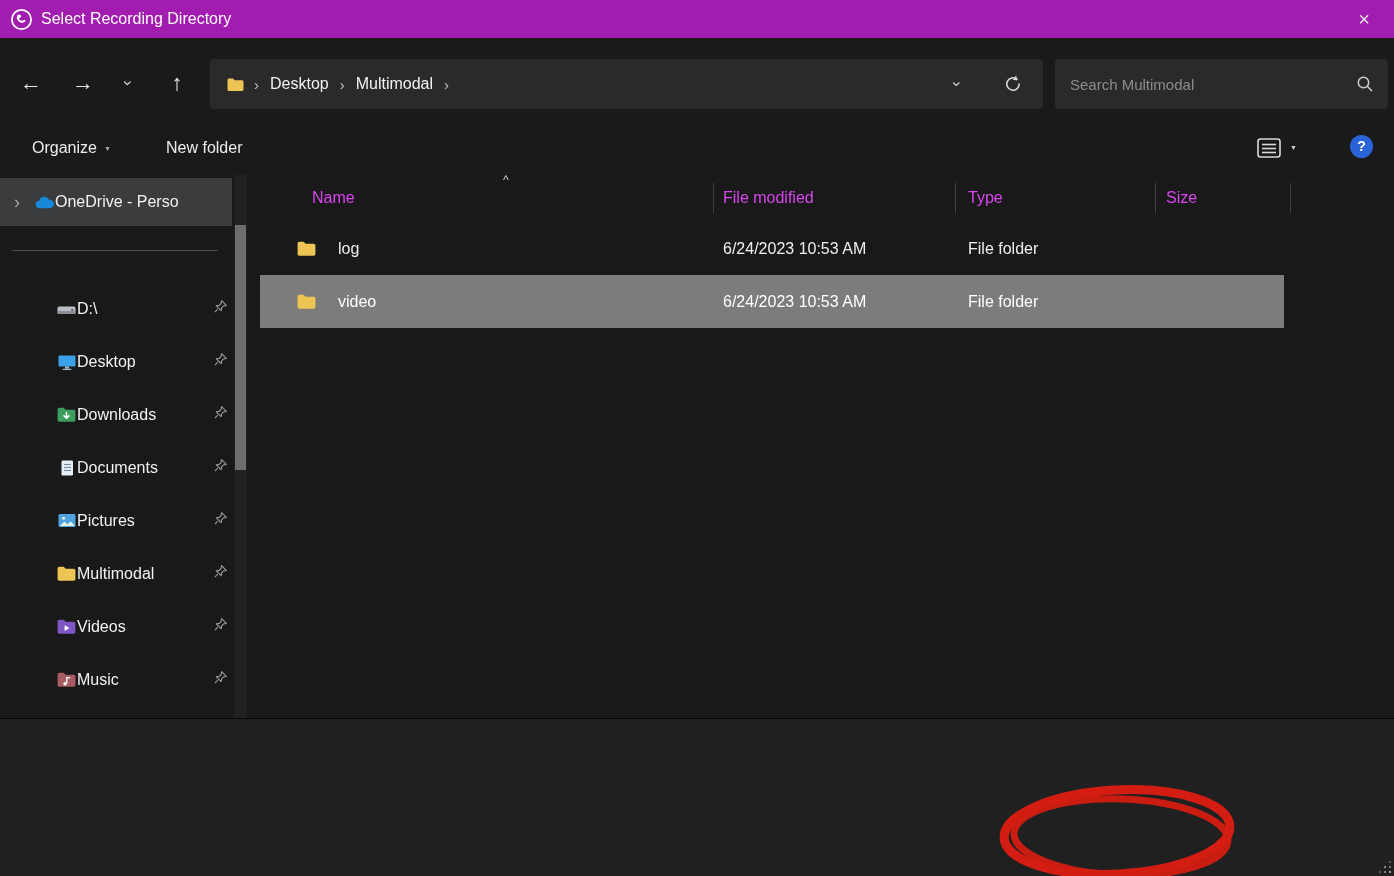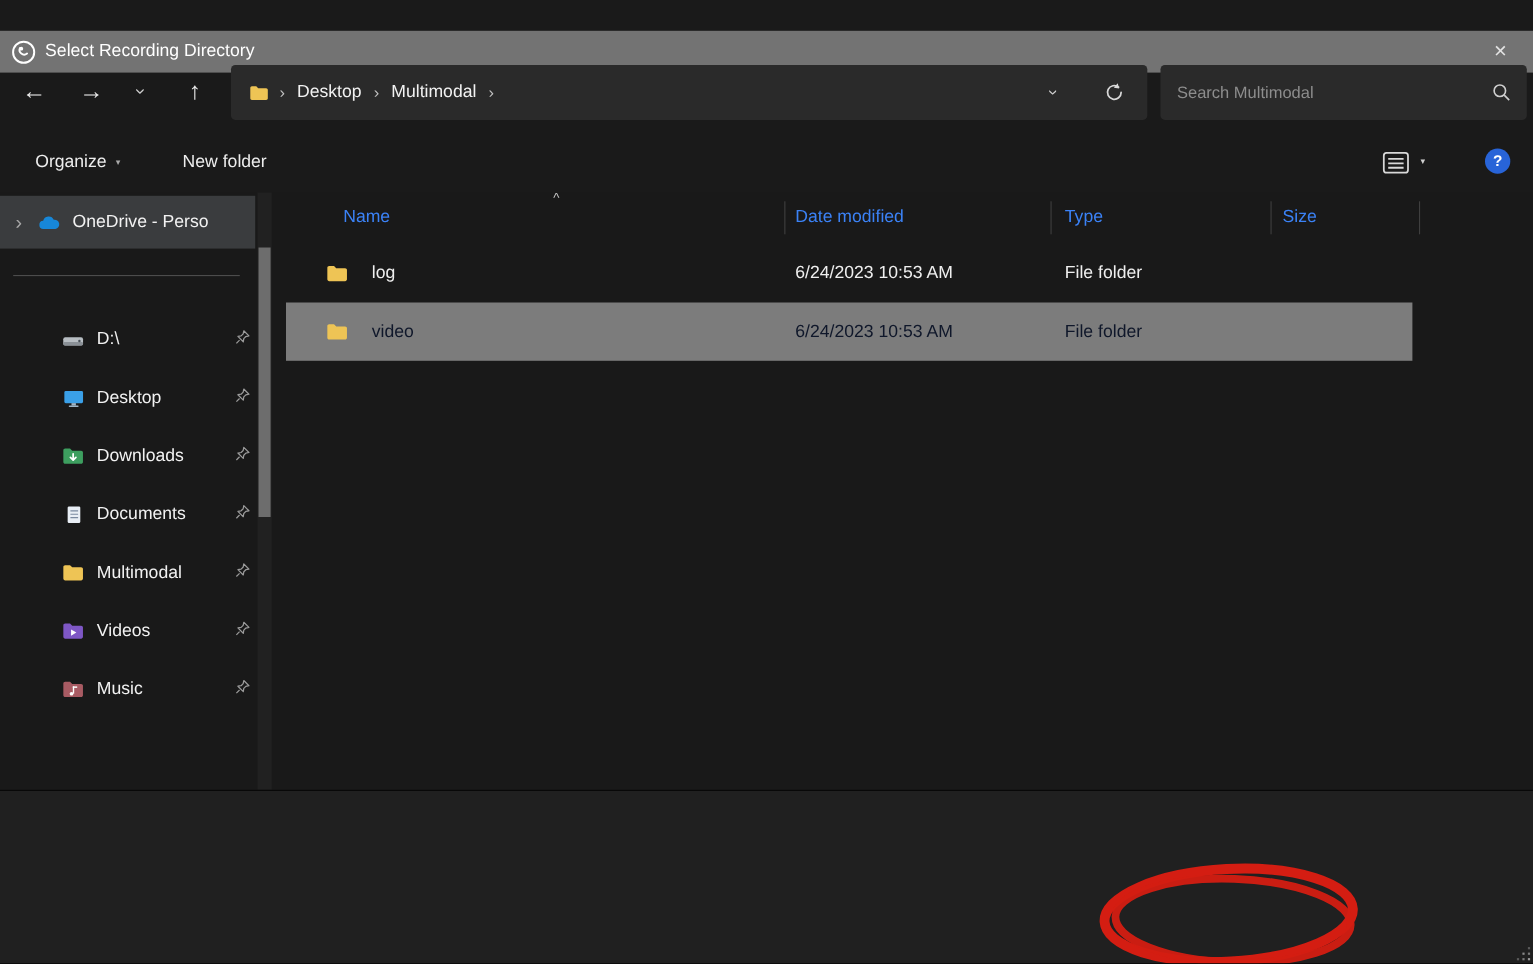--- a/index.html
+++ b/index.html
@@ -1,22 +1,22 @@
 <!DOCTYPE html>
 <html><head>
 <meta charset="utf-8">
 <style>
   * { margin:0; padding:0; box-sizing:border-box; }
   html,body { background:#000; }
   body { font-family:"Liberation Sans", sans-serif; }
   .win { position:relative; width:1394px; height:876px; background:#1a1a1a; color:#f2f2f2; overflow:hidden; }
 
   
-  .titlebar { position:absolute; top:0; left:0; right:0; height:38px; background:#737373;
-              display:flex; align-items:center; padding:0 8px;margin-top:28px; }
+  .titlebar { position:absolute; top:0; left:0; right:0; height:38px; background:#a21caf;
+              display:flex; align-items:center; padding:0 8px; }
   .obs-logo { margin:0 8px 0 2px; flex:0 0 auto; }
   .title { font-size:16px; color:#ffffff; }
   .close { margin-left:auto; width:44px; text-align:center; font-size:20px; color:#e3e3e3; cursor:default; }
 
   
   .navrow { position:absolute; top:56px; left:0; width:100%; height:54px; }
   .navbtn { position:absolute; top:50%; transform:translateY(-50%); font-size:22px; color:#eaeaea; text-align:center; width:34px; }
   .navbtn.small { font-size:17px; color:#cfcfcf; width:24px; }
   .rot90 { display:inline-block; transform:rotate(90deg); }
   .btn-back { left:14px; } .btn-fwd { left:66px; } .btn-recent { left:116px; } .btn-up { left:160px; }
@@ -45,47 +45,47 @@
   .view-ic { position:absolute; left:1256px; top:12px; }
   .view-caret { position:absolute; left:1290px; top:20px; font-size:7px; color:#cfcfcf; }
   .helpbtn { position:absolute; left:1350px; top:11px; width:23px; height:23px; border-radius:50%;
              background:#2864d8; color:#ffffff; font-size:14px; font-weight:bold; text-align:center; line-height:23px; }
 
   
   .content { position:absolute; top:175px; left:0; width:100%; height:543px; background:#191919; }
 
   .sidebar { position:absolute; left:0; top:0; width:260px; height:100%; }
   .sideitem { display:flex; align-items:center; height:53px; padding-left:56px; position:relative; }
-  .sideitem .sidelabel { font-size:16px; color:#f2f2f2; margin-left:11px; white-space:nowrap; }
+  .sideitem .sidelabel { font-size:16px; color:#f2f2f2; white-space:nowrap; }
   .onedrive { height:48px; margin-top:3px; width:232px; background:#3a3c3e; padding-left:14px; }
   .onedrive .expander { font-size:18px; color:#a8a8a8; margin-right:14px; }
   .onedrive .sidelabel { max-width:142px; overflow:hidden; }
   .sidedivider { height:1px; background:#4c4c4c; margin:24px 42px 0 12px; }
   .sideitems { margin-top:31px; }
   .pin { margin-left:auto; margin-right:32px; flex:0 0 auto; }
   .icbox { width:21px; height:18px; display:flex; align-items:center; justify-content:center; flex:0 0 auto; }
 
   .sscroll { position:absolute; left:234px; top:0; width:13px; height:100%; background:#212121; }
   .sthumb { position:absolute; left:1px; top:50px; width:11px; height:245px; background:#6d6d6d; }
 
   .filepane { position:absolute; left:260px; top:0; right:0; height:100%; }
   .lheader { position:relative; height:47px; }
-  .hcol { position:absolute; top:14px; font-size:16px; color:#3b82f6;text-align:right; }
+  .hcol { position:absolute; top:14px; font-size:16px; color:#d946ef;text-align:right; }
   .h-name { left:52px; } .h-date { left:463px; } .h-type { left:708px; } .h-size { left:906px; }
   .sortcaret { position:absolute; left:243px; top:-2px; font-size:12px; color:#cccccc; }
   .hsep { position:absolute; top:8px; height:30px; width:1px; background:#3f3f3f; }
   .s1 { left:453px; } .s2 { left:695px; } .s3 { left:895px; } .s4 { left:1030px; }
 
   .lrow { position:relative; height:53px; }
   .lrow .cell { position:absolute; top:50%; transform:translateY(-50%); font-size:16px; color:#efefef; }
   .lrow .c-name { left:36px; display:flex; align-items:center; }
   .lrow .c-name span { margin-left:21px; }
   .lrow .c-date { left:463px; } .lrow .c-type { left:708px; } .lrow .c-size { left:906px; }
   .lrow.selected { background:#7c7c7c; width:1024px; }
-  .lrow.selected .cell { color:#0f172a; }
+  .lrow.selected .cell { color:#ffffff; }
 
   
   .footer { position:absolute; top:718px; left:0; right:0; bottom:0; background:#202020; border-top:1px solid #060606; }
   .flabel, .hcol, .title, .crumb, .tbtn, .sidelabel, .cell { user-select:none; }
 
   .annot { position:absolute; left:0; top:0; pointer-events:none; }
   .grip { position:absolute; right:2px; bottom:2px; width:12px; height:12px; }
   .grip::after { content:""; position:absolute; right:1px; bottom:1px; width:2px; height:2px; background:#9a9a9a;
                  box-shadow:-5px 0 0 #7a7a7a, 0 -5px 0 #7a7a7a, -10px 0 0 #5a5a5a, 0 -10px 0 #5a5a5a, -5px -5px 0 #8a8a8a; }
 </style>
@@ -228,20 +228,36 @@
           </span>
           <span class="sidelabel">Documents</span>
           <span class="pin">
             <svg width="15" height="15" viewBox="0 0 16 16">
                 <path d="M9.2 1.8l5 5-3 .6-2 2-.5 3.1-5.2-5.2 3.1-.5 2-2z" fill="none" stroke="#9b9b9b" stroke-width="1.2" stroke-linejoin="round"></path>
                 <line x1="2" y1="14" x2="5.1" y2="10.9" stroke="#9b9b9b" stroke-width="1.2"></line>
               </svg>
           </span>
         </div>
 
+        <div class="sideitem">
+          <span class="icbox">
+            <svg width="20" height="17" viewBox="0 0 20 17">
+              <rect x="1.5" y="2" width="17" height="13" rx="1.5" fill="#4fa3e3"></rect>
+              <circle cx="6.6" cy="6.3" r="1.4" fill="#fff6c4"></circle>
+              <path d="M3 14l4.4-4.4 3 3 3.2-3.2L18 13.8z" fill="#eaf6e3"></path>
+            </svg>
+          </span>
+          <span class="sidelabel">Pictures</span>
+          <span class="pin">
+            <svg width="15" height="15" viewBox="0 0 16 16">
+                <path d="M9.2 1.8l5 5-3 .6-2 2-.5 3.1-5.2-5.2 3.1-.5 2-2z" fill="none" stroke="#9b9b9b" stroke-width="1.2" stroke-linejoin="round"></path>
+                <line x1="2" y1="14" x2="5.1" y2="10.9" stroke="#9b9b9b" stroke-width="1.2"></line>
+              </svg>
+          </span>
+        </div>
 
         <div class="sideitem">
           <span class="icbox">
             <svg width="21" height="17" viewBox="0 0 20 16">
               <path d="M1.5 3.2c0-.9.7-1.6 1.6-1.6h4.2l1.9 1.9h7.7c.9 0 1.6.7 1.6 1.6v8.1c0 .9-.7 1.6-1.6 1.6H3.1c-.9 0-1.6-.7-1.6-1.6z" fill="#eec455"></path>
             </svg>
           </span>
           <span class="sidelabel">Multimodal</span>
           <span class="pin">
             <svg width="15" height="15" viewBox="0 0 16 16">
@@ -290,21 +306,21 @@
       <div class="sscroll">
         <div class="sthumb"></div>
       </div>
     </div>
 
     <div class="filepane">
       <div class="lheader">
         <span class="sortcaret">^</span>
         <span class="hcol h-name">Name</span>
         <span class="hsep s1"></span>
-        <span class="hcol h-date">Date modified</span>
+        <span class="hcol h-date">File modified</span>
         <span class="hsep s2"></span>
         <span class="hcol h-type">Type</span>
         <span class="hsep s3"></span>
         <span class="hcol h-size">Size</span>
         <span class="hsep s4"></span>
       </div>
 
       <div class="lrow">
         <span class="cell c-name">
           <svg width="21" height="17" viewBox="0 0 20 16">

